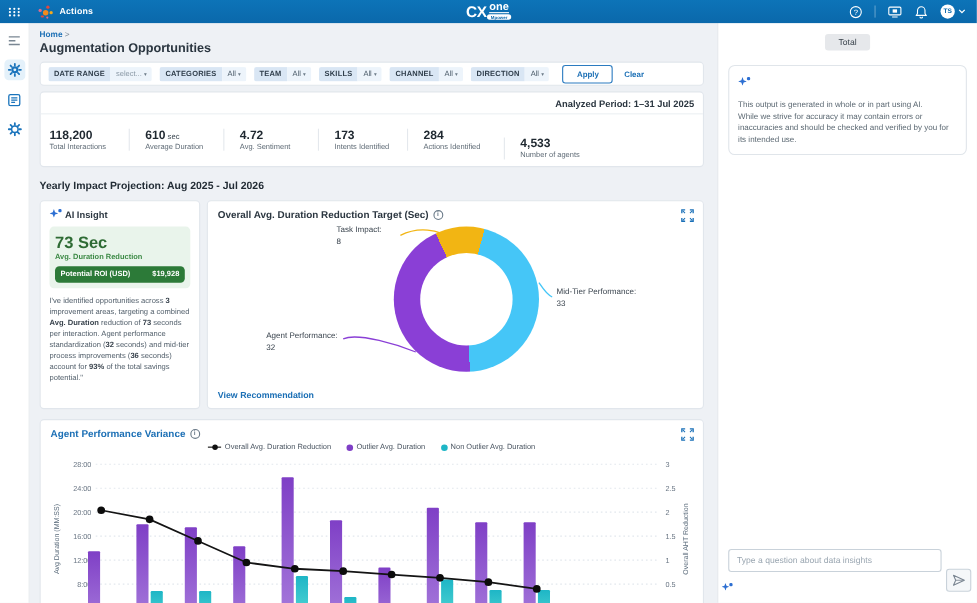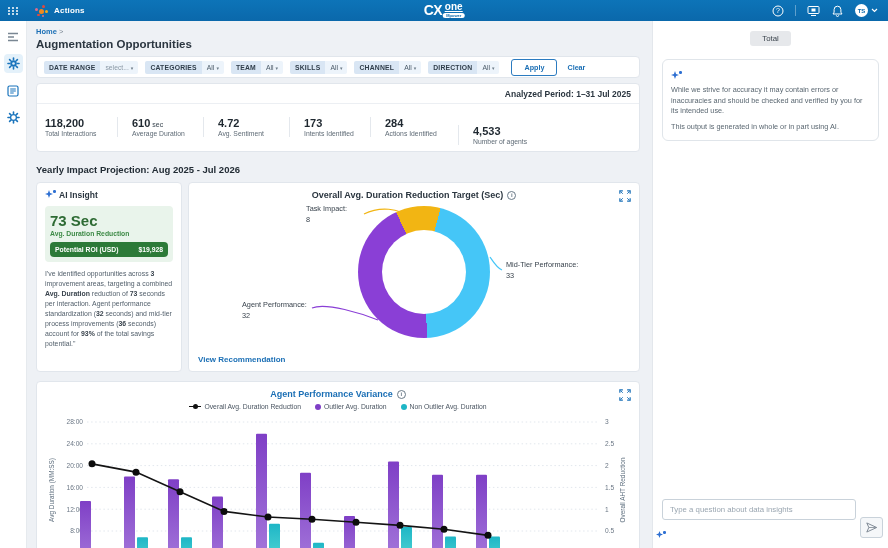--- a/index.html
+++ b/index.html
@@ -62,21 +62,21 @@
   .ai-head { display:flex; gap:4px; font-size:8.5px; font-weight:bold; color:#2b3640; }
   .green-box { background:#e9f4eb; border-radius:4px; margin-top:6px; padding:6px 5px 5px; }
   .green-box .big { font-size:15px; font-weight:bold; color:#2e6b34; }
   .green-box .sub { font-size:6.8px; font-weight:bold; color:#3d8a46; margin-top:1px; }
   .roi-pill { background:#2c7a38; border-radius:4px; margin-top:5px; padding:4px 5px; display:flex; justify-content:space-between; align-items:center; }
   .roi-pill span { color:#fff; font-size:6.8px; font-weight:bold; }
   .ai-body { font-size:6.9px; color:#53606c; line-height:1.45; margin-top:7px; }
   .ai-body b { color:#39434d; }
 
   .donut-card { flex:1; position:relative; padding:7px 9px; }
-  .card-title-row { display:flex; align-items:center; gap:4px;justify-content:center; }
+  .card-title-row { display:flex; align-items:center; gap:4px; }
   .card-title { font-size:9px; font-weight:bold; color:#2b3640; }
   .card-title.blue { color:#1b6fb5; }
   .info-icon { width:9px; height:9px; border:1px solid #6a7a88; color:#6a7a88; border-radius:50%; font-size:6px; line-height:7px; text-align:center; font-weight:bold; }
   .expand-btn { position:absolute; right:8px; top:7px; width:12px; height:12px; cursor:pointer; background:none; border:none; padding:0; }
   .donut-area { position:relative; height:148px; margin-top:2px; }
   .donut { position:absolute; left:160px; top:4px; width:132px; height:132px; border-radius:50%; }
   .donut::after { content:""; position:absolute; left:24px; top:24px; width:84px; height:84px; background:#fff; border-radius:50%; }
   .d-label { position:absolute; font-size:7.3px; color:#39434d; line-height:1.5; }
   .leader-svg { position:absolute; inset:0; pointer-events:none; }
   .view-rec { position:absolute; left:9px; bottom:7px; background:none; border:none; color:#1b6fb5; font-size:8px; font-weight:bold; cursor:pointer; font-family:inherit; padding:0; }
@@ -429,22 +429,22 @@
         </svg></div>
   </div>
 </div>
 
 <div class="rightpanel">
   <button class="today-pill">Total</button>
   <div class="disclaimer">
     <span class="spark" style="width:10px;height:10px;">
       <span class="s1" style="width:8px;height:8px;"></span><span class="s2" style="width:2.5px;height:2.5px;left:8px;top:0;"></span>
     </span>
+    <p>This output is generated in whole or in part using AI.</p>
     <p style="margin-top:0;">While we strive for accuracy it may contain errors or inaccuracies and should be checked and verified by you for its intended use.</p>
-    <p>This output is generated in whole or in part using AI.</p>
   </div>
   <div class="chat-input-row">
     <span class="chat-input-wrap">
       <input class="chat-input" type="text" placeholder="Type a question about data insights" style="">
       <span class="spark input-spark" style="width:9px;height:9px;">
         <span class="s1" style="width:7px;height:7px;"></span><span class="s2" style="width:2.5px;height:2.5px;left:7px;top:0;"></span>
       </span>
     </span>
     <button class="send-btn">
       <svg width="13" height="11" viewBox="0 0 16 14">

